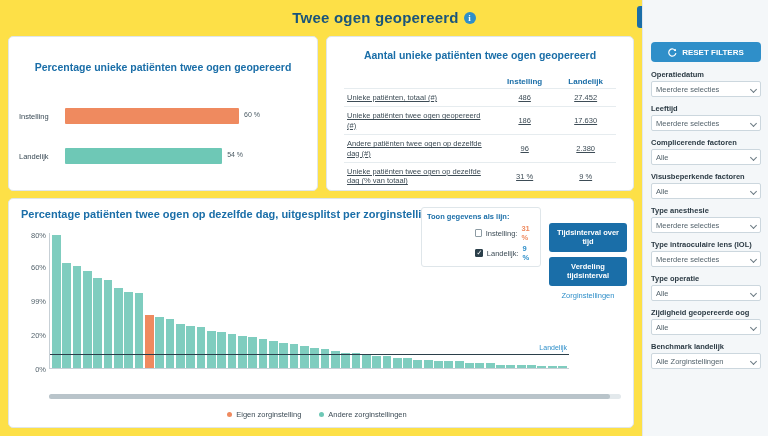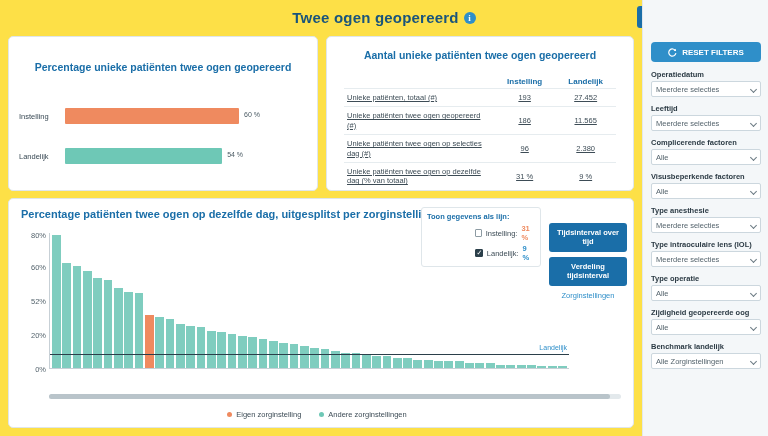--- a/index.html
+++ b/index.html
@@ -260,30 +260,30 @@
       <thead>
         <tr>
           <th class="lbl"></th>
           <th>Instelling</th>
           <th>Landelijk</th>
         </tr>
       </thead>
       <tbody>
         <tr>
           <td class="lbl">Unieke patiënten, totaal (#)</td>
-          <td>193</td>
+          <td>486</td>
           <td>27.452</td>
         </tr>
         <tr>
           <td class="lbl">Unieke patiënten twee ogen geopereerd (#)</td>
           <td>186</td>
-          <td>11.565</td>
+          <td>17.630</td>
         </tr>
         <tr>
-          <td class="lbl">Unieke patiënten twee ogen op selecties dag (#)</td>
+          <td class="lbl">Andere patiënten twee ogen op dezelfde dag (#)</td>
           <td>96</td>
           <td>2.380</td>
         </tr>
         <tr>
           <td class="lbl">Unieke patiënten twee ogen op dezelfde dag (% van totaal)</td>
           <td>31 %</td>
           <td>9 %</td>
         </tr>
       </tbody>
     </table>
@@ -309,21 +309,21 @@
     <div class="side-btns">
       <div class="side-btn">Tijdsinterval over tijd</div>
       <div class="side-btn">Verdeling tijdsinterval</div>
       <div class="side-link">Zorginstellingen</div>
     </div>
 
     <div class="plot-wrap">
       <div class="y-axis">
         <div class="y-tick" style="top:136px;">0%</div>
         <div class="y-tick" style="top:102px;">20%</div>
-        <div class="y-tick" style="top:68px;">52%</div>
+        <div class="y-tick" style="top:68px;">99%</div>
         <div class="y-tick" style="top:34px;">60%</div>
         <div class="y-tick" style="top:2px;">80%</div>
       </div>
       <div class="plot">
         <div class="bars" id="bars">
             <div class="bar" style="height: 132.6px;"></div>
             <div class="bar" style="height: 105.4px;"></div>
             <div class="bar" style="height: 102px;"></div>
             <div class="bar" style="height: 96.9px;"></div>
             <div class="bar" style="height: 90.1px;"></div>

